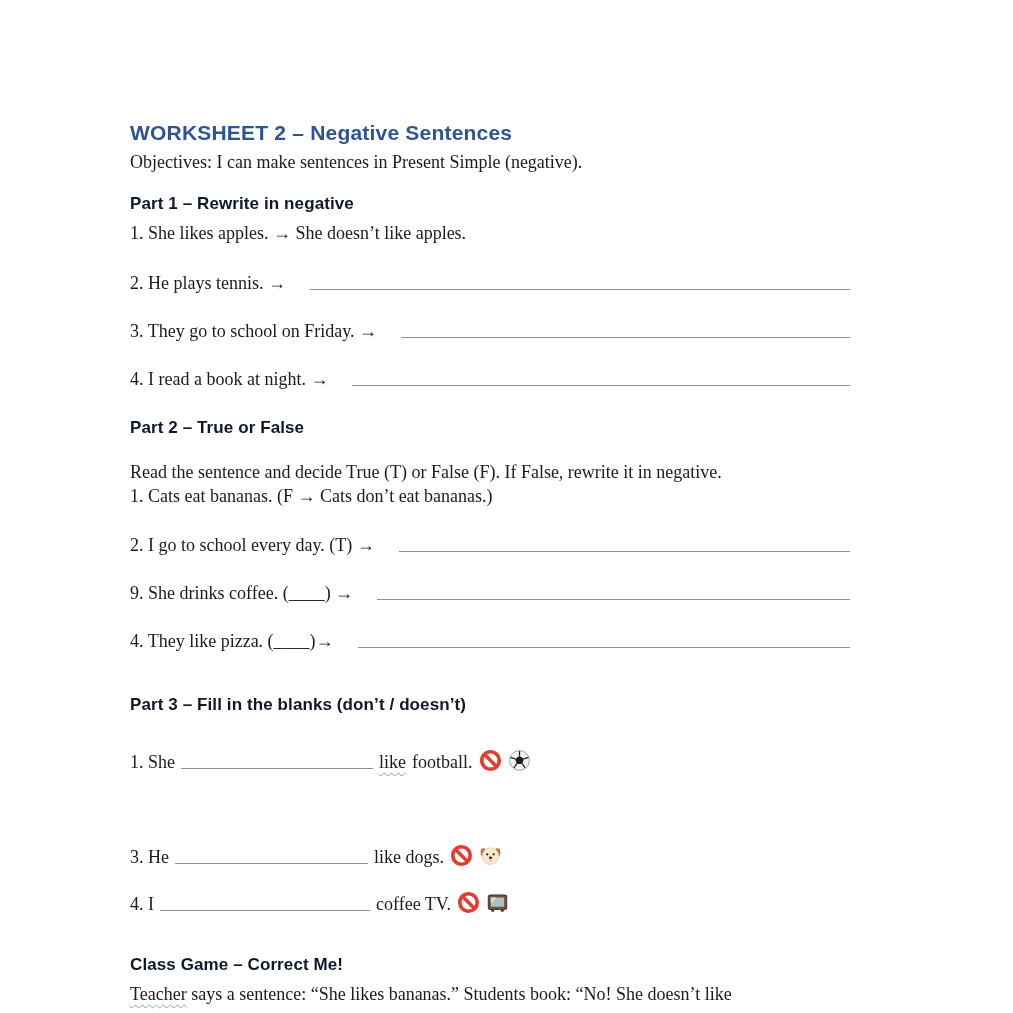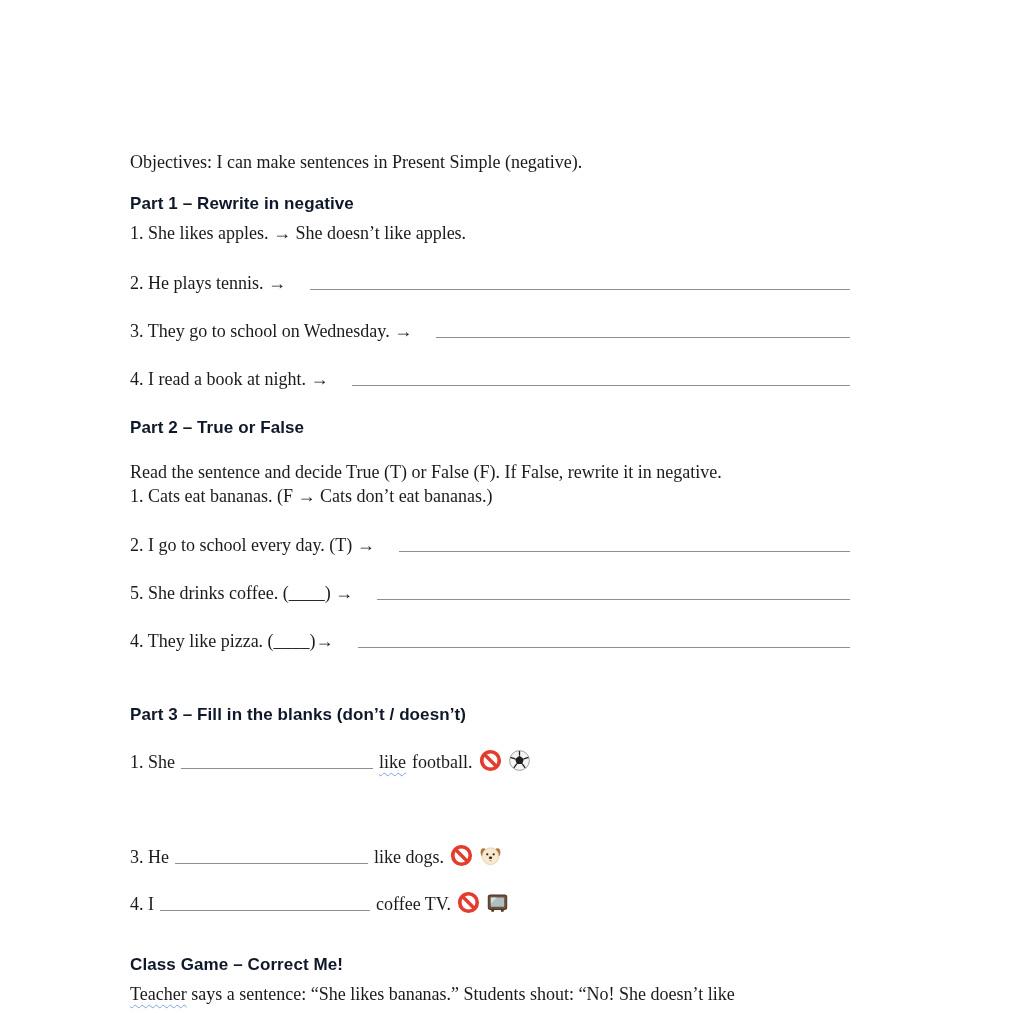--- a/index.html
+++ b/index.html
@@ -20,57 +20,58 @@
   .p3row{column-gap:6px;height:27px;}
   .wavy{text-decoration:underline;text-decoration-style:wavy;text-decoration-color:#7ba3e0;
         text-decoration-thickness:1px;text-underline-offset:4px;}
   .icon{width:23px;height:23px;flex:0 0 auto;margin-bottom:1px;}
   
   .t-title{top:121px;} .t-obj{top:151px;}
   .t-p1h{top:194px;} .t-p1ex{top:222px;}
   .t-p1i2{top:270px;} .t-p1i3{top:318px;} .t-p1i4{top:366px;}
   .t-p2h{top:418px;} .t-p2ins{top:461px;} .t-p2ex{top:485px;}
   .t-p2i2{top:532px;} .t-p2i3{top:580px;} .t-p2i4{top:628px;}
-  .t-p3h{top:695px;margin-top:10px;}
+  .t-p3h{top:695px;}
   .t-p3i1{top:746px;} .t-p3i2{top:793px;} .t-p3i3{top:841px;} .t-p3i4{top:888px;}
   .t-cgh{top:955px;} .t-cgt{top:983px;}
 </style>
 </head>
 <body>
 
 <div class="page">
 
+  <h1 class="abs doc-title t-title">WORKSHEET 2 – Negative Sentences</h1>
   <p class="abs body-text t-obj">Objectives: I can make sentences in Present Simple (negative).</p>
 
   <h2 class="abs section-heading t-p1h">Part 1 – Rewrite in negative</h2>
   <p class="abs body-text t-p1ex">1. She likes apples. → She doesn’t like apples.</p>
 
   <div class="abs fill-row t-p1i2">
     <span class="label">2. He plays tennis. →</span>
     <span class="blank-line"></span>
   </div>
   <div class="abs fill-row t-p1i3">
-    <span class="label">3. They go to school on Wednesday. →</span>
+    <span class="label">3. They go to school on Friday. →</span>
     <span class="blank-line"></span>
   </div>
   <div class="abs fill-row t-p1i4">
     <span class="label">4. I read a book at night. →</span>
     <span class="blank-line"></span>
   </div>
 
   <h2 class="abs section-heading t-p2h">Part 2 – True or False</h2>
   <p class="abs body-text t-p2ins">Read the sentence and decide True (T) or False (F). If False, rewrite it in negative.</p>
   <p class="abs body-text t-p2ex">1. Cats eat bananas. (F → Cats don’t eat bananas.)</p>
 
   <div class="abs fill-row t-p2i2">
     <span class="label">2. I go to school every day. (T) →</span>
     <span class="blank-line"></span>
   </div>
   <div class="abs fill-row t-p2i3">
-    <span class="label">5. She drinks coffee. (____) →</span>
+    <span class="label">9. She drinks coffee. (____) →</span>
     <span class="blank-line"></span>
   </div>
   <div class="abs fill-row t-p2i4">
     <span class="label">4. They like pizza. (____)→</span>
     <span class="blank-line"></span>
   </div>
 
   <h2 class="abs section-heading t-p3h">Part 3 – Fill in the blanks (don’t / doesn’t)</h2>
 
   <div class="abs fill-row p3row t-p3i1">
@@ -126,15 +127,15 @@
     <svg class="icon" viewBox="0 0 20 20">
       <rect x="2" y="3.4" width="16" height="12.6" rx="1.8" fill="#6e513c" stroke="#4a3526" stroke-width="0.9"></rect>
       <rect x="4.2" y="5.6" width="11.6" height="8.2" rx="0.8" fill="#aebfc2"></rect>
       <path d="M4.2 5.6 L9.4 5.6 L4.2 11 Z" fill="#d2dedf"></path>
       <rect x="4.6" y="16.2" width="2.4" height="1.8" fill="#4a3526"></rect>
       <rect x="13" y="16.2" width="2.4" height="1.8" fill="#4a3526"></rect>
     </svg>
   </div>
 
   <h2 class="abs section-heading t-cgh">Class Game – Correct Me!</h2>
-  <p class="abs body-text t-cgt"><span class="wavy">Teacher</span><span> says a sentence: “She likes bananas.” Students shout: “No! She doesn’t like</span></p>
+  <p class="abs body-text t-cgt"><span class="wavy">Teacher</span><span> says a sentence: “She likes bananas.” Students book: “No! She doesn’t like</span></p>
 
 </div>
 
 </body></html>

